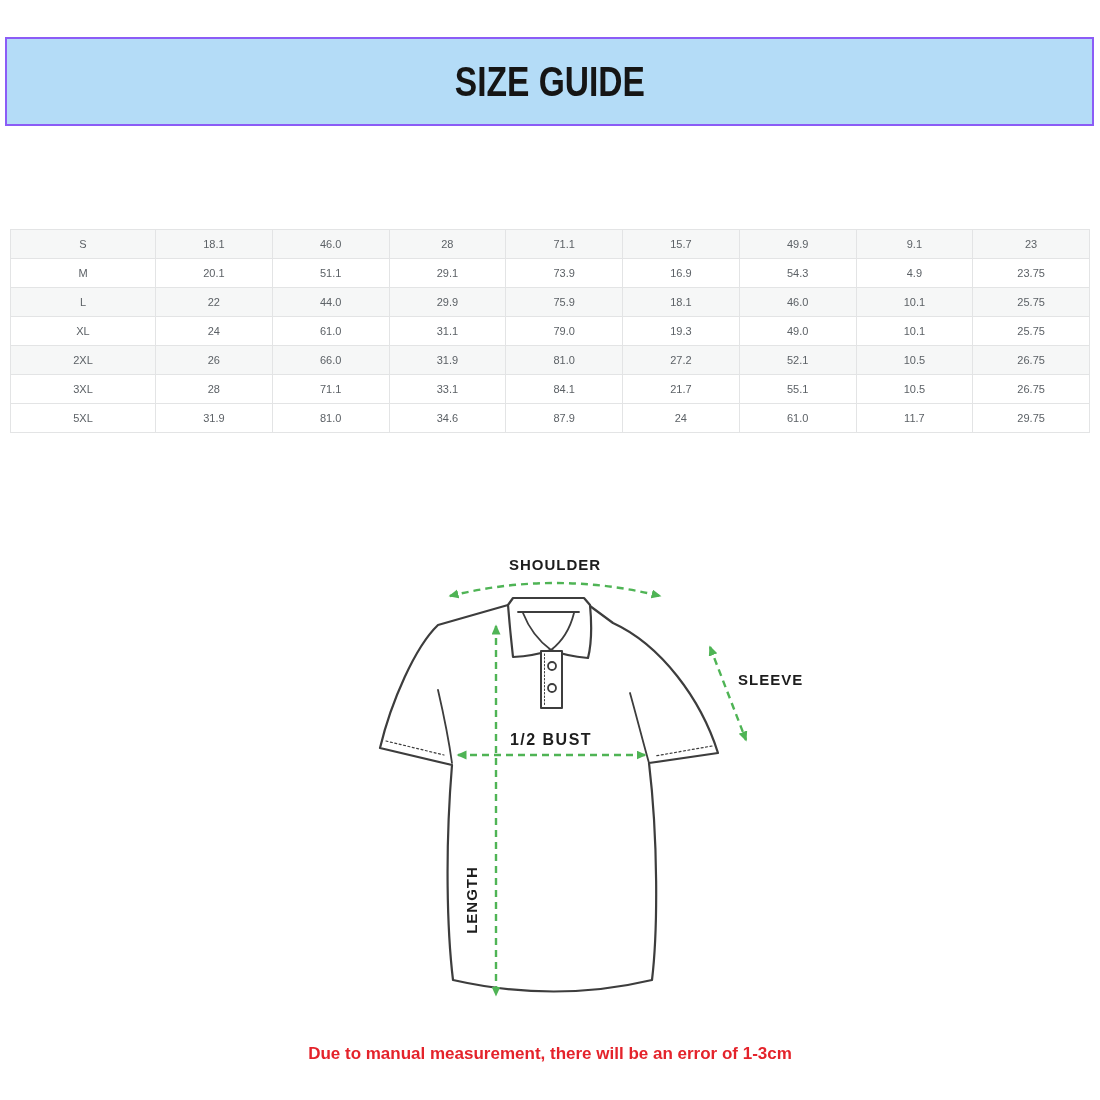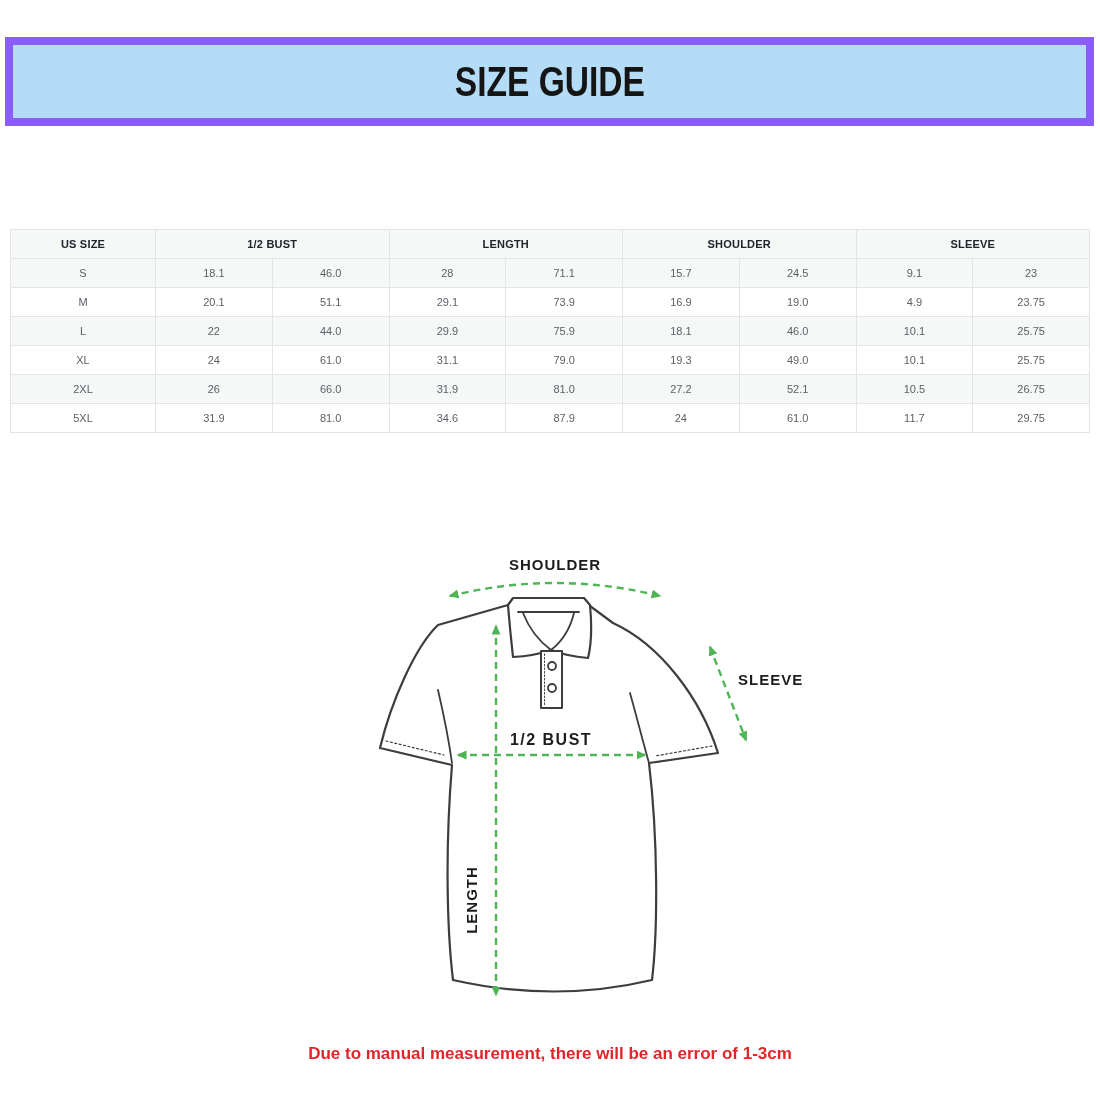--- a/index.html
+++ b/index.html
@@ -7,21 +7,21 @@
     width:1100px; height:1100px; position:relative;
     background:#ffffff;
     font-family:"Liberation Sans", sans-serif;
     overflow:hidden;
   }
 
   
   .banner {
     position:absolute; left:5px; top:37px; right:6px; height:89px;
     background:#b4dcf7;
-    border:8px solid #8b5cf6;
+    border:2px solid #8b5cf6;
     display:flex; align-items:center; justify-content:center;
     box-sizing:border-box;
   }
   .banner-title {
     display:inline-block;
     font-size:43px; font-weight:800; color:#151515;
     letter-spacing:0px;
     transform:scaleX(0.78);
     white-space:nowrap;
   }
@@ -76,48 +76,41 @@
     <col>
       <col>
       <col>
       <col>
       <col>
       <col>
       <col>
       <col>
   </colgroup>
   <thead>
-      <tr class="group-row">
-        <th colspan="1">US SIZE</th>
-        <th colspan="2">1/2 BUST</th>
-        <th colspan="2">LENGTH</th>
-        <th colspan="2">SHOULDER</th>
-        <th colspan="2">SLEEVE</th>
-      </tr>
     </thead>
   <tbody>
       <tr class="striped">
         <td>S</td>
         <td>18.1</td>
         <td>46.0</td>
         <td>28</td>
         <td>71.1</td>
         <td>15.7</td>
-        <td>24.5</td>
+        <td>49.9</td>
         <td>9.1</td>
         <td>23</td>
       </tr>
       <tr>
         <td>M</td>
         <td>20.1</td>
         <td>51.1</td>
         <td>29.1</td>
         <td>73.9</td>
         <td>16.9</td>
-        <td>19.0</td>
+        <td>54.3</td>
         <td>4.9</td>
         <td>23.75</td>
       </tr>
       <tr class="striped">
         <td>L</td>
         <td>22</td>
         <td>44.0</td>
         <td>29.9</td>
         <td>75.9</td>
         <td>18.1</td>
@@ -137,20 +130,31 @@
         <td>25.75</td>
       </tr>
       <tr class="striped">
         <td>2XL</td>
         <td>26</td>
         <td>66.0</td>
         <td>31.9</td>
         <td>81.0</td>
         <td>27.2</td>
         <td>52.1</td>
+        <td>10.5</td>
+        <td>26.75</td>
+      </tr>
+      <tr>
+        <td>3XL</td>
+        <td>28</td>
+        <td>71.1</td>
+        <td>33.1</td>
+        <td>84.1</td>
+        <td>21.7</td>
+        <td>55.1</td>
         <td>10.5</td>
         <td>26.75</td>
       </tr>
       <tr>
         <td>5XL</td>
         <td>31.9</td>
         <td>81.0</td>
         <td>34.6</td>
         <td>87.9</td>
         <td>24</td>

